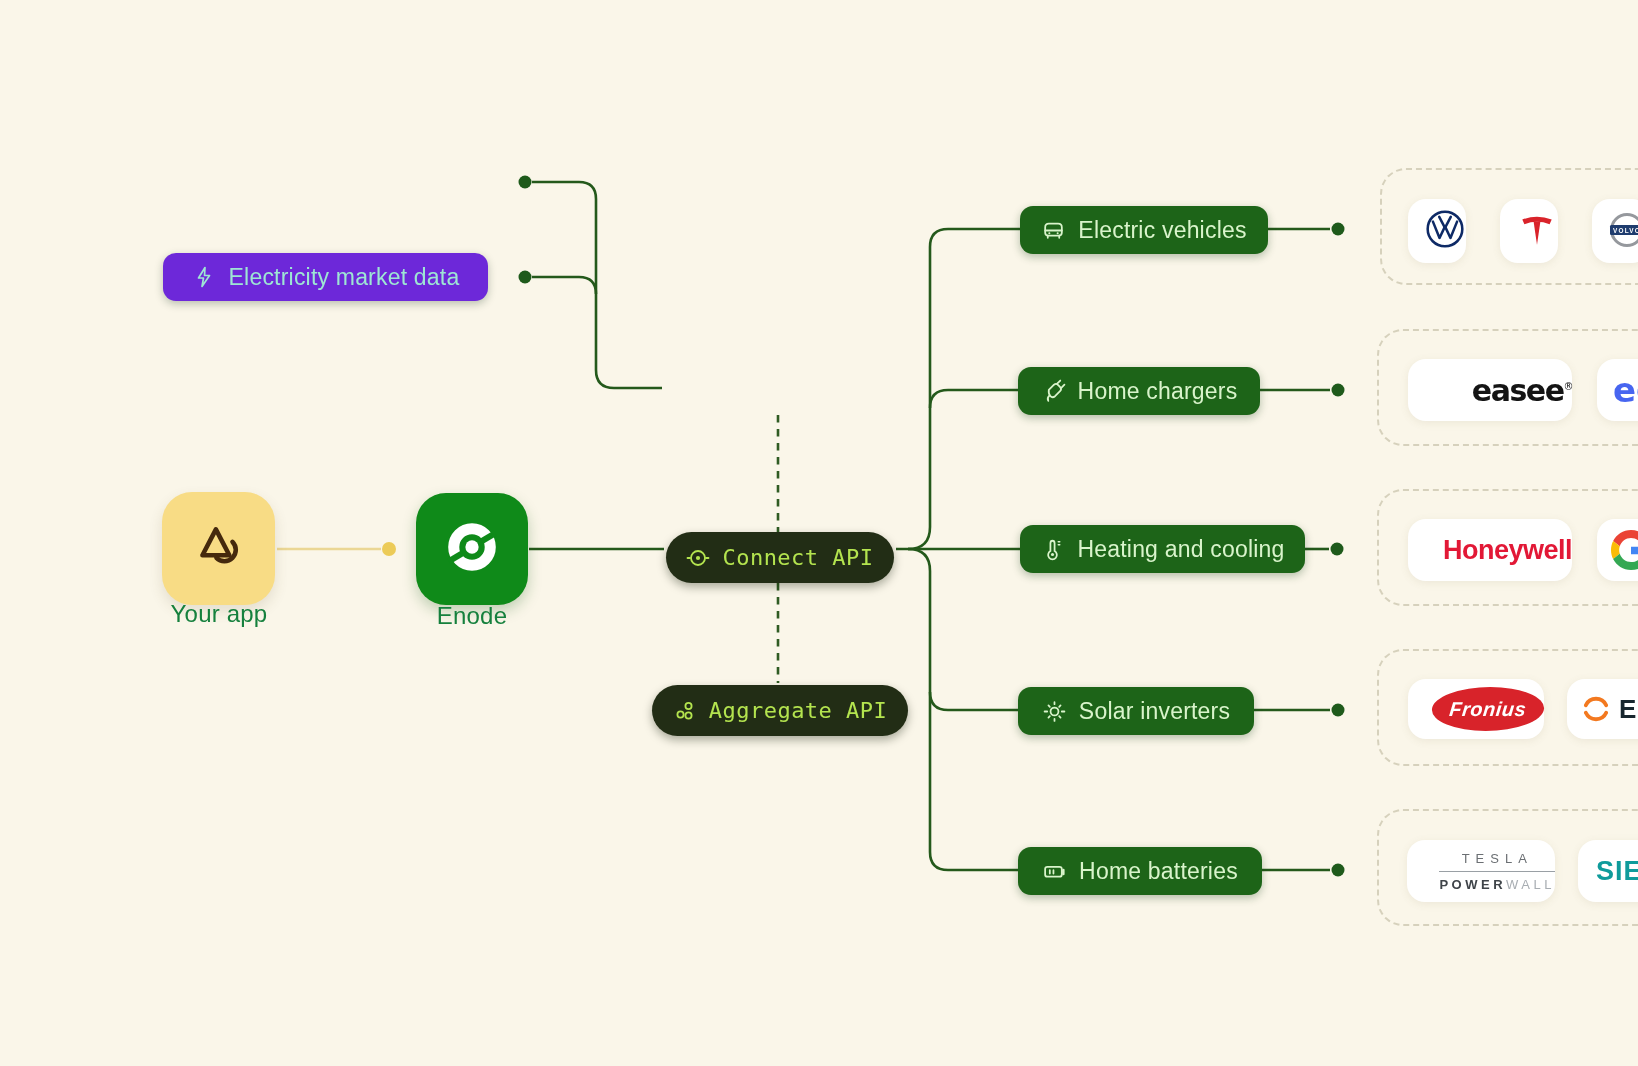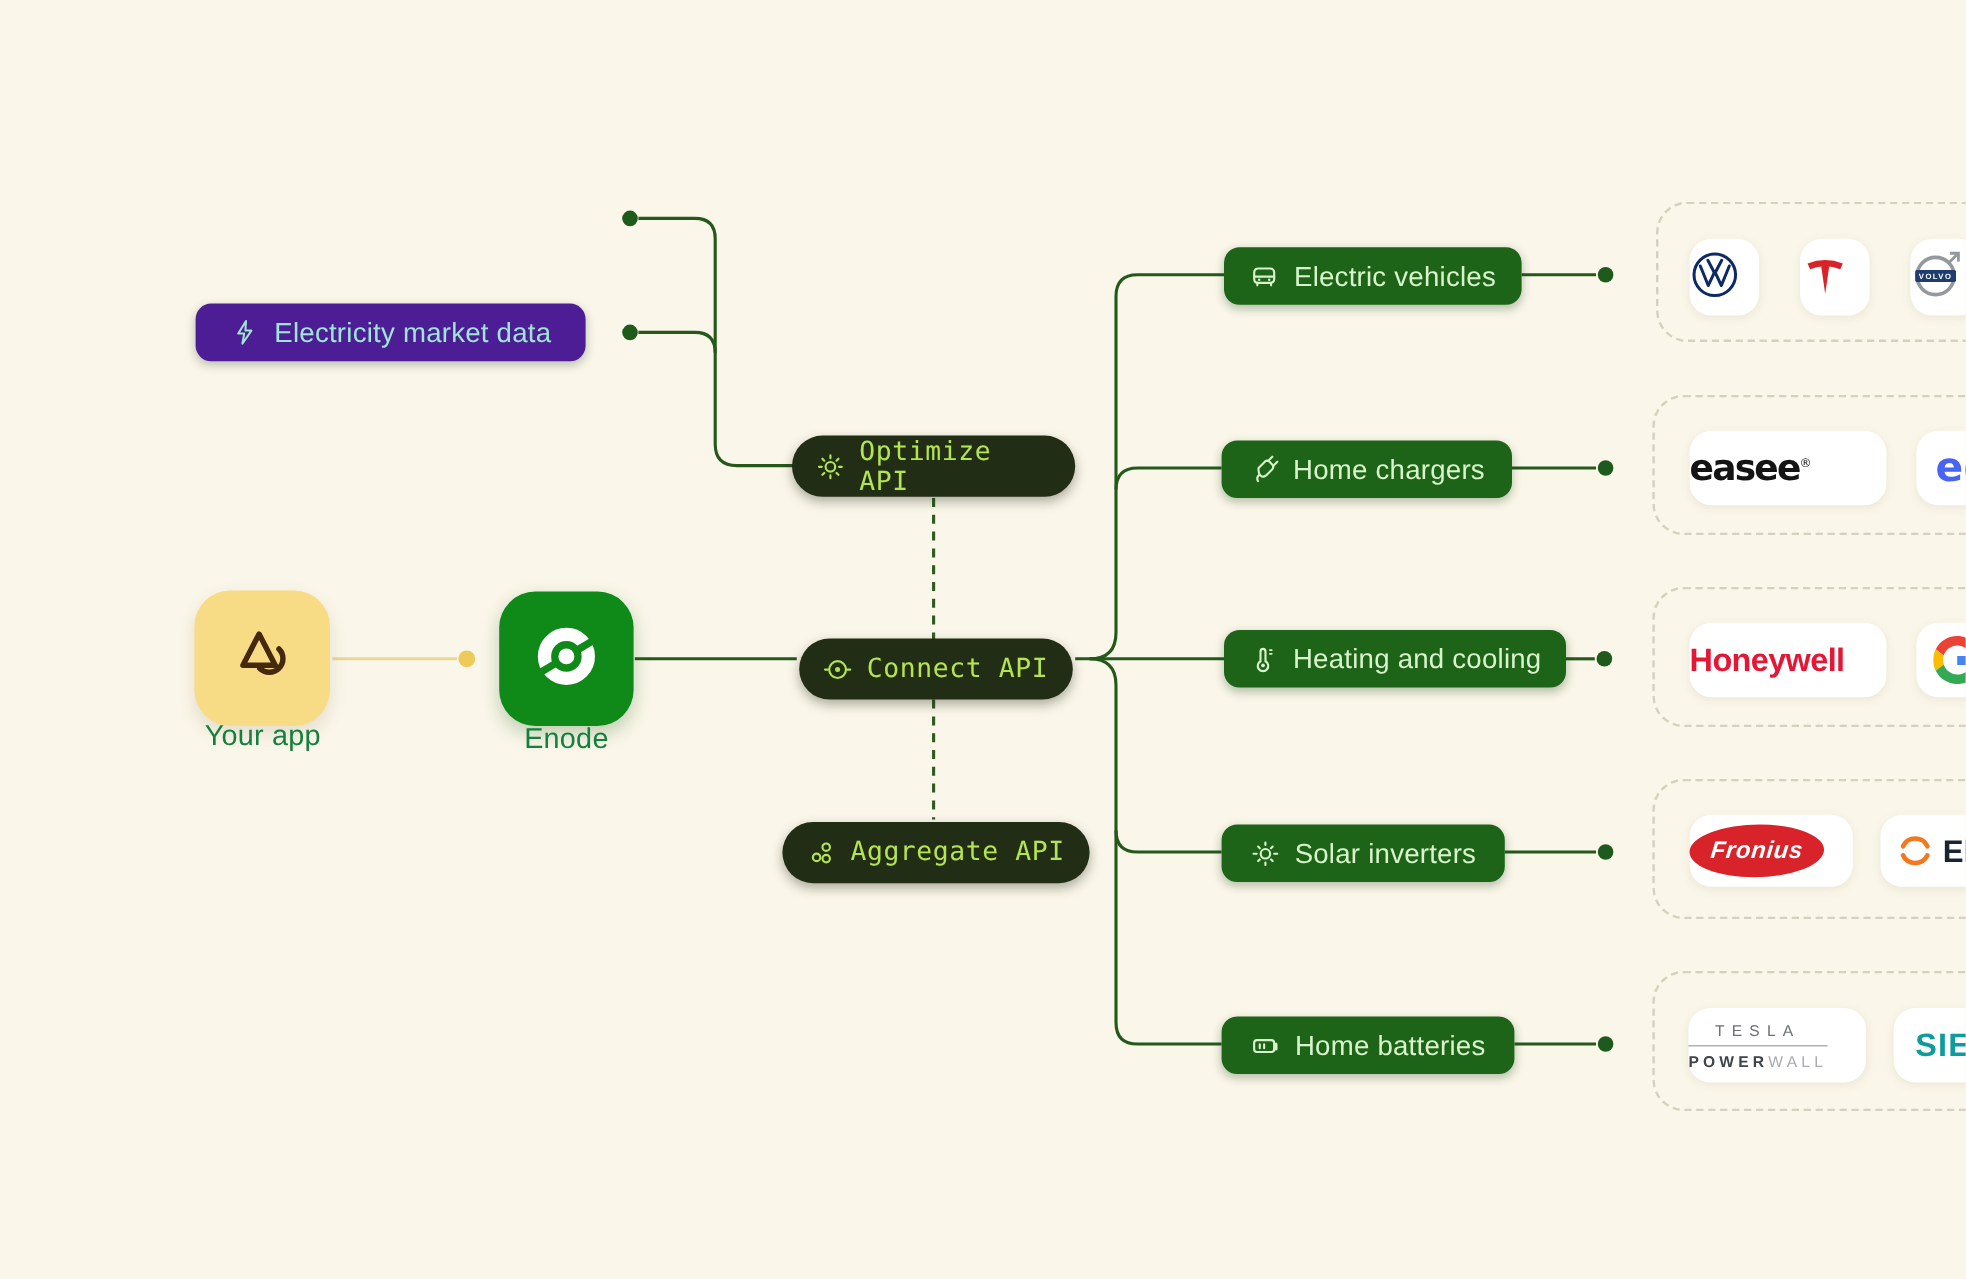--- a/index.html
+++ b/index.html
@@ -14,21 +14,21 @@
   .node{position:absolute;z-index:2;display:flex;align-items:center;box-sizing:border-box;}
 
   
   .src-pill{
     height:48px;border-radius:13px;padding:0 20px;gap:13px;
     justify-content:center;font-size:23px;font-weight:500;letter-spacing:.2px;
     box-shadow:0 3px 8px rgba(20,50,30,.28);
   }
   .src-pill .ic{display:flex;align-items:center;}
   .pill-green{background:#0D4C2B;color:#9FE7BD;}
-  .pill-teal{background:#4c1d95;color:#9EE6D4;}
+  .pill-teal{background:#6d28d9;color:#9EE6D4;}
 
   
   .api-pill{
     height:51px;border-radius:26px;padding:0 20px;gap:12px;justify-content:center;
     background:#222D15;color:#B4E44F;
     font-family:"DejaVu Sans Mono","Liberation Mono",monospace;
     font-size:22px;letter-spacing:.5px;
     box-shadow:0 4px 10px rgba(20,30,10,.35);
   }
   .api-pill .ic{display:flex;align-items:center;}
@@ -53,21 +53,21 @@
   }
 
   
   .brand-row{
     position:absolute;z-index:2;height:117px;width:292px;box-sizing:border-box;
     border:2px dashed #D6D1BC;border-radius:26px;
     display:flex;align-items:center;
   }
   .tile{
     position:absolute;background:#FFFFFF;border-radius:18px;z-index:3;
-    display:flex;align-items:center;justify-content:flex-start;
+    display:flex;align-items:center;justify-content:flex-end;
     box-shadow:0 2px 8px rgba(120,110,70,.10);box-sizing:border-box;
   }
   .tile-sq{width:58px;height:64px;}
 
   
   .wm-easee{font-family:"DejaVu Sans",sans-serif;font-weight:bold;font-size:30px;letter-spacing:-1.5px;color:#141414;}
   .wm-easee sup{font-size:10px;font-weight:normal;}
   .wm-eo{font-family:"DejaVu Sans",sans-serif;font-weight:bold;font-size:34px;color:#4765F0;width:100%;padding-left:16px;}
   .wm-honeywell{font-weight:bold;font-size:27px;color:#E21836;letter-spacing:-.5px;}
   .wm-fronius{
@@ -155,29 +155,20 @@
       <svg width="62" height="62" viewBox="0 0 56 56">
         <circle cx="28" cy="28" r="16.5" fill="none" stroke="#FFFFFF" stroke-width="10"></circle>
         <line x1="19.5" y1="33.5" x2="7" y2="41" stroke="#0F8A19" stroke-width="5.5"></line>
         <line x1="36.5" y1="23" x2="49" y2="15.5" stroke="#0F8A19" stroke-width="5.5"></line>
         <circle cx="28" cy="28" r="6" fill="#FFFFFF"></circle>
       </svg>
     </span>
   </div>
   <div class="node node-label" style="left:372px;top:602px;width:200px;">Enode</div>
 
-  <div class="node api-pill" style="left:660px;top:363px;width:236px;">
-    <span class="ic">
-      <svg width="24" height="24" viewBox="0 0 24 24" fill="none" stroke="currentColor" stroke-width="1.8" stroke-linecap="round">
-        <circle cx="12" cy="12" r="4"></circle>
-        <path d="M12 2.5 V4.8 M12 19.2 V21.5 M2.5 12 H4.8 M19.2 12 H21.5 M5.3 5.3 L6.9 6.9 M17.1 17.1 L18.7 18.7 M18.7 5.3 L17.1 6.9 M6.9 17.1 L5.3 18.7"></path>
-      </svg>
-    </span>
-    <span>Optimize API</span>
-  </div>
 
   <div class="node api-pill" style="left:666px;top:532px;width:228px;">
     <span class="ic">
       <svg width="24" height="24" viewBox="0 0 24 24" fill="none" stroke="currentColor" stroke-width="1.8" stroke-linecap="round">
         <circle cx="12" cy="12" r="7"></circle>
         <circle cx="12" cy="12" r="2.1" fill="currentColor" stroke="none"></circle>
         <path d="M1.5 12 H4 M20 12 H22.5"></path>
       </svg>
     </span>
     <span>Connect API</span>

